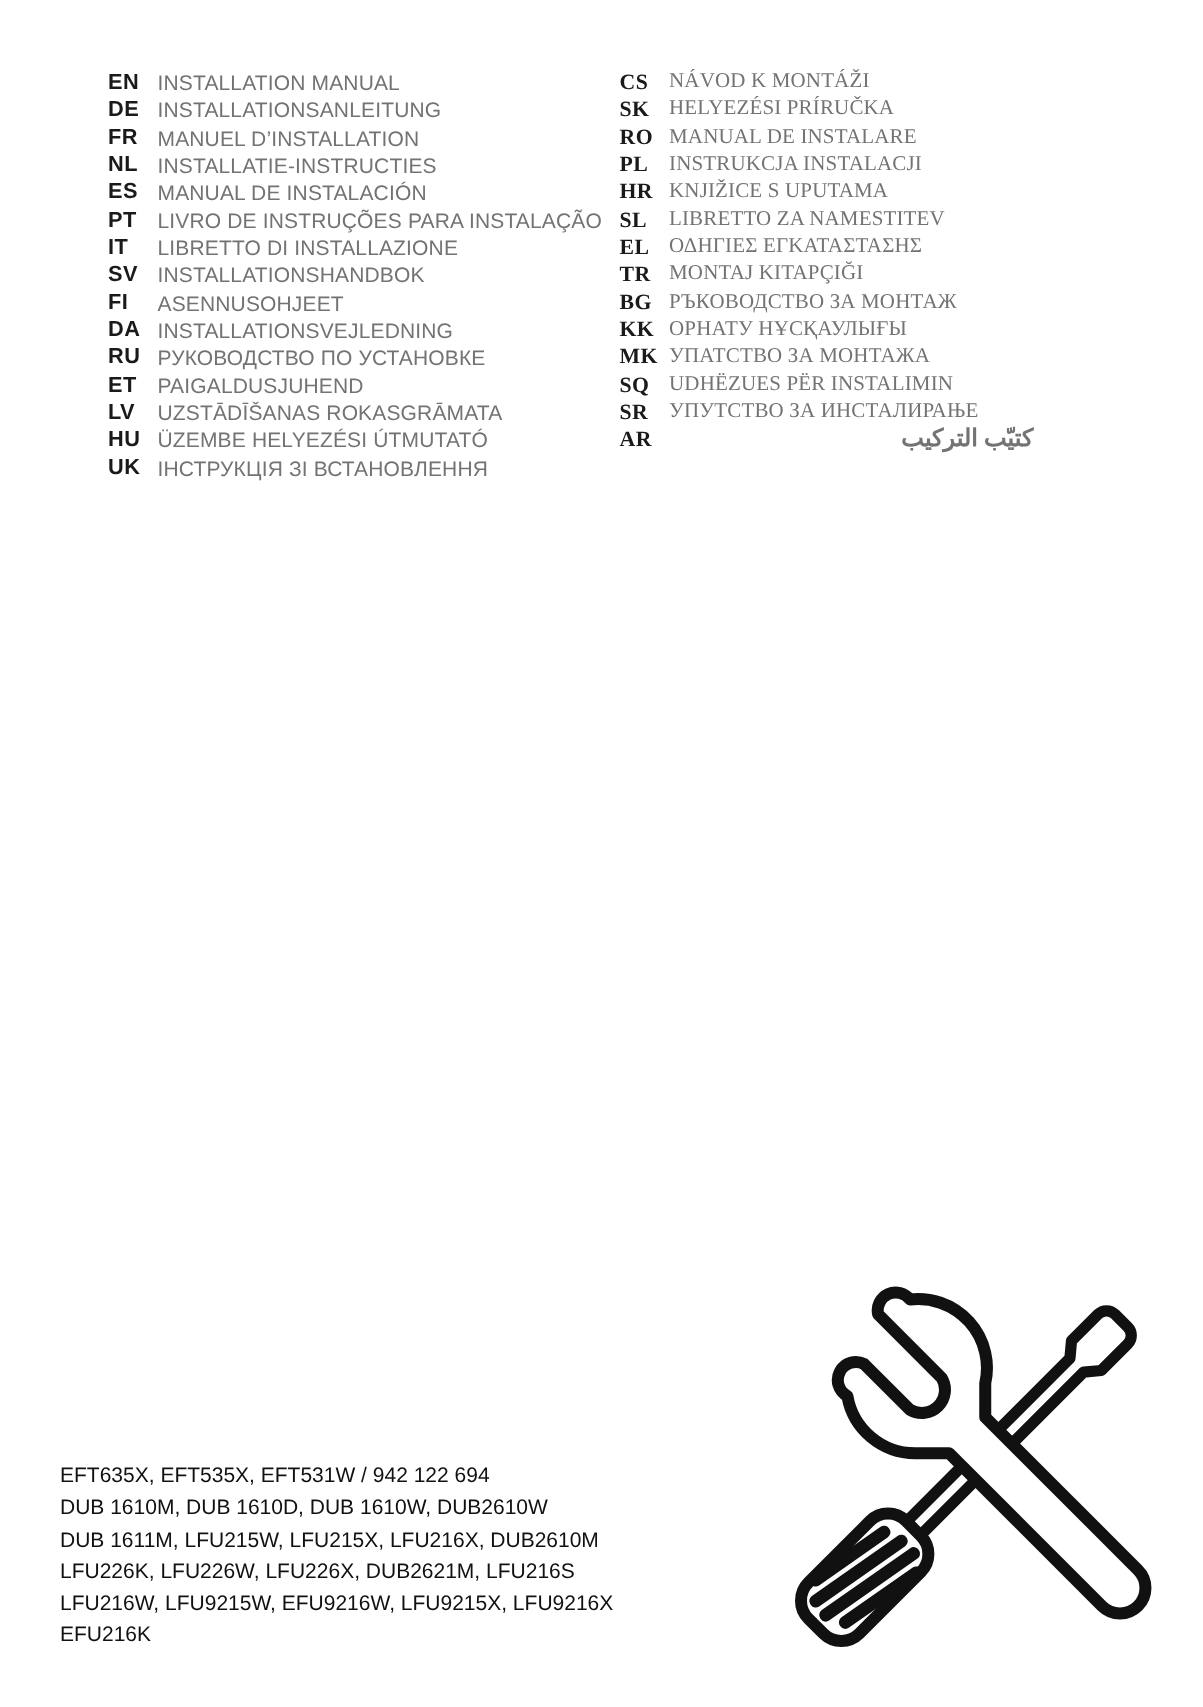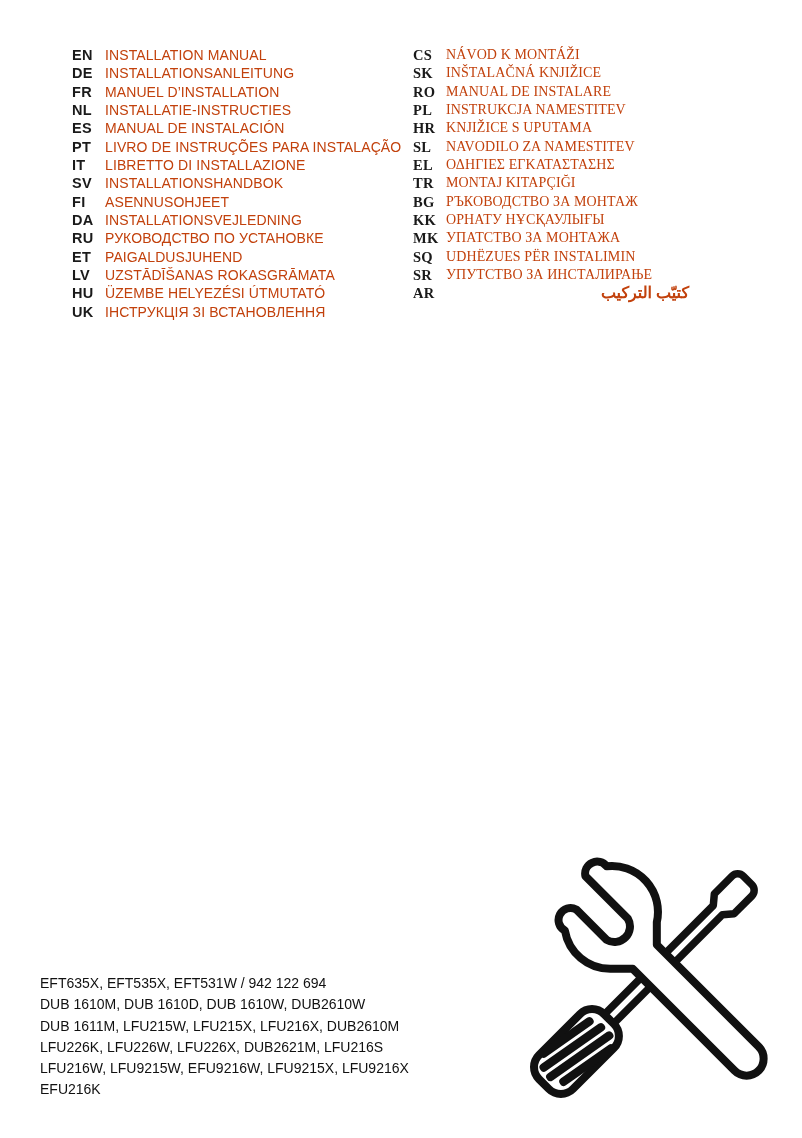--- a/index.html
+++ b/index.html
@@ -14,21 +14,21 @@
   .lang-col { position:absolute; top:46px; }
   .left-col  { left:72px; }
   .right-col { left:413px; width:276px;font-family:Liberation Serif, serif; }
   .lang-row { display:flex; align-items:center; height:18.35px; }
   .lang-code {
     font-weight:700; font-size:14.5px; line-height:18.35px;
     width:33px; flex:none; letter-spacing:0.3px; color:#1a1a1a;
   }
   .lang-label {
     font-size:14px; line-height:18.35px; letter-spacing:0.1px;
-    white-space:nowrap; color:#c2410c;
+    white-space:nowrap; color:#737373;
   }
   .lang-label.rtl {
     direction:rtl; flex:1; text-align:right;
     font-weight:700; font-size:16px;
   }
   .models { position:absolute; left:40px; top:973px; color:#111111; }
   .model-line { font-size:14px; line-height:21.3px; white-space:nowrap; }
   .tools-icon { position:absolute; left:520px; top:842px; }
 </style>
 </head>
@@ -97,37 +97,37 @@
     </div>
   </div>
 
 <div class="lang-col right-col">
     <div class="lang-row">
       <span class="lang-code">CS</span>
       <span class="lang-label">NÁVOD K MONTÁŽI</span>
     </div>
     <div class="lang-row">
       <span class="lang-code">SK</span>
-      <span class="lang-label">INŠTALAČNÁ KNJIŽICE</span>
+      <span class="lang-label">HELYEZÉSI PRÍRUČKA</span>
     </div>
     <div class="lang-row">
       <span class="lang-code">RO</span>
       <span class="lang-label">MANUAL DE INSTALARE</span>
     </div>
     <div class="lang-row">
       <span class="lang-code">PL</span>
-      <span class="lang-label">INSTRUKCJA NAMESTITEV</span>
+      <span class="lang-label">INSTRUKCJA INSTALACJI</span>
     </div>
     <div class="lang-row">
       <span class="lang-code">HR</span>
       <span class="lang-label">KNJIŽICE S UPUTAMA</span>
     </div>
     <div class="lang-row">
       <span class="lang-code">SL</span>
-      <span class="lang-label">NAVODILO ZA NAMESTITEV</span>
+      <span class="lang-label">LIBRETTO ZA NAMESTITEV</span>
     </div>
     <div class="lang-row">
       <span class="lang-code">EL</span>
       <span class="lang-label">ΟΔΗΓΙΕΣ ΕΓΚΑΤΑΣΤΑΣΗΣ</span>
     </div>
     <div class="lang-row">
       <span class="lang-code">TR</span>
       <span class="lang-label">MONTAJ KITAPÇIĞI</span>
     </div>
     <div class="lang-row">

